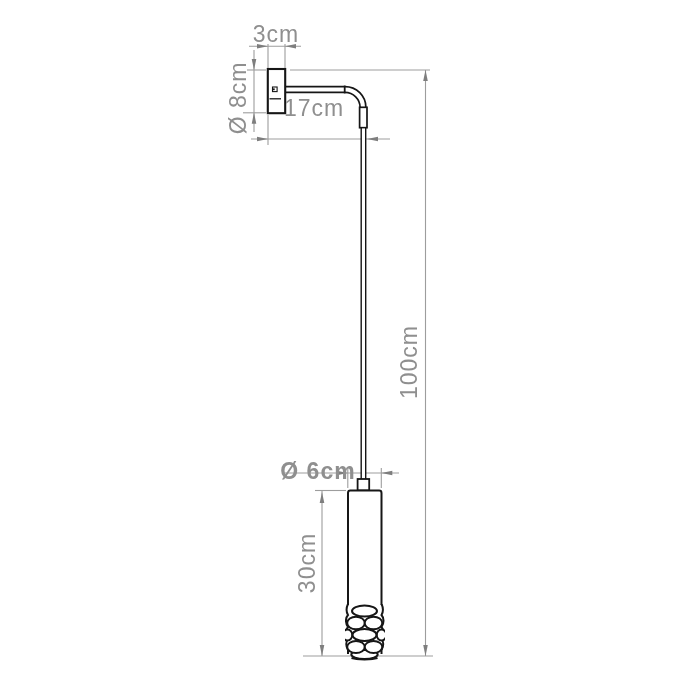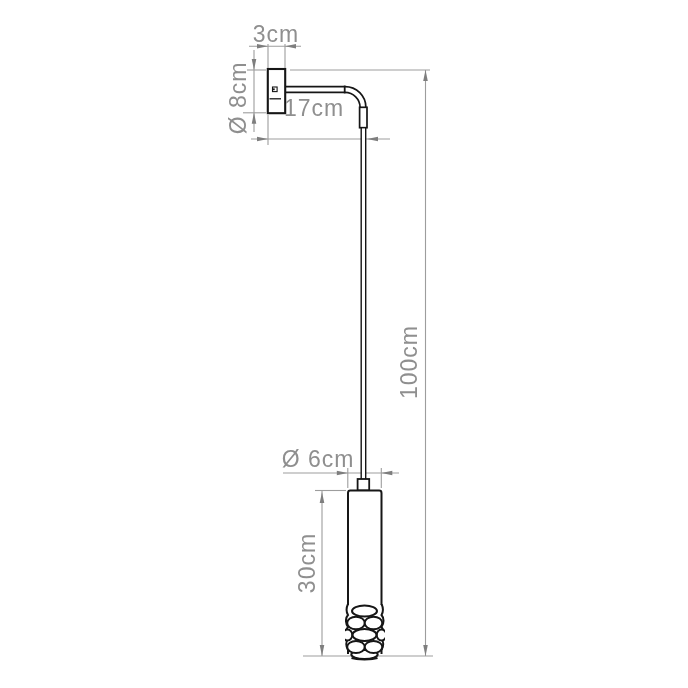--- a/index.html
+++ b/index.html
@@ -152,17 +152,17 @@
   </svg>
 
   <div class="dim-label" style="left:276px; top:33.5px;">3cm</div>
 
   <div class="dim-label vertical" style="left:238px; top:98px;">Ø 8cm</div>
 
   <div class="dim-label" style="left:314px; top:108px;">17cm</div>
 
   <div class="dim-label vertical" style="left:409px; top:362px;">100cm</div>
 
-  <div class="dim-label" style="left:318px; top:459px;">Ø 6cm</div>
+  <div class="dim-label" style="left:318px; top:471px;font-weight:bold;">Ø 6cm</div>
 
   <div class="dim-label vertical" style="left:307px; top:563px;">30cm</div>
 
 </div>
 
 </body></html>

